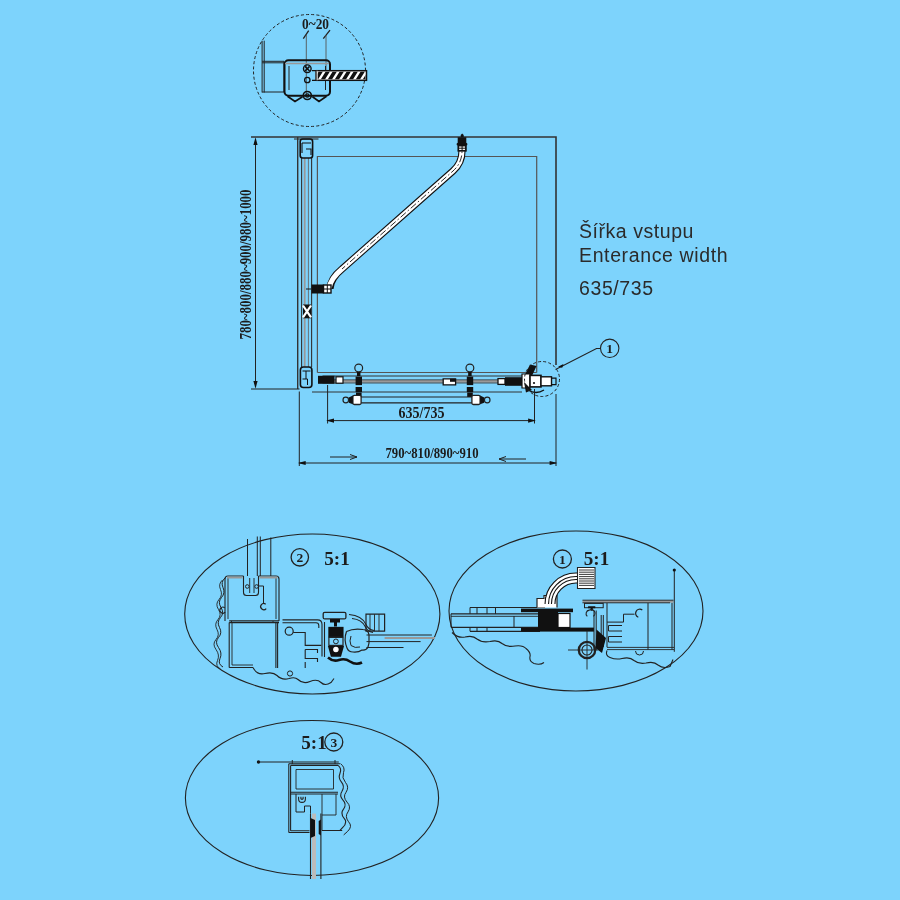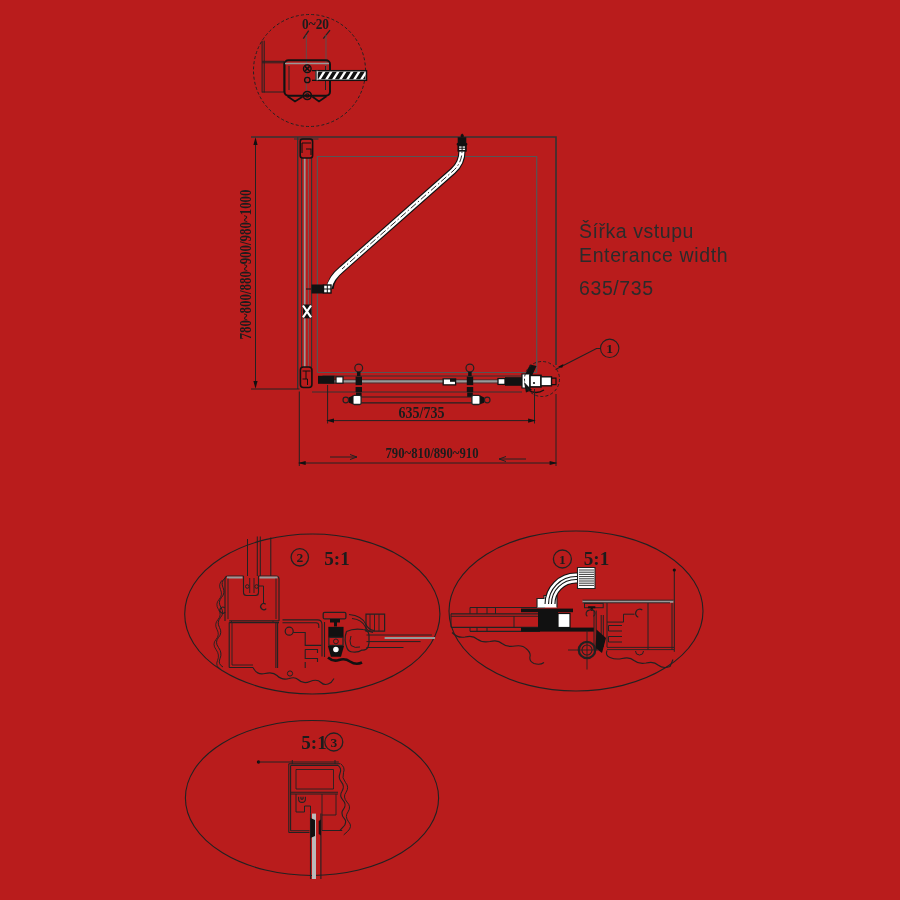--- a/index.html
+++ b/index.html
@@ -1,16 +1,16 @@
 <!DOCTYPE html>
 <html><head>
 <meta charset="utf-8">
 <style>
   html,body{margin:0;padding:0;background:#fff;}
-  #stage{position:relative;width:900px;height:900px;background:#b91c1c;overflow:hidden;will-change:transform;}
+  #stage{position:relative;width:900px;height:900px;background:#7dd3fc;overflow:hidden;will-change:transform;}
   svg{position:absolute;left:0;top:0;}
   .dim{font-family:"Liberation Serif",serif;font-weight:bold;fill:#1c1c1c;}
   .note{font-family:"Liberation Sans",sans-serif;fill:#2b2b2b;}
 </style>
 </head>
 <body>
 <div id="stage">
 <svg width="900" height="900" viewBox="0 0 900 900" fill="none" stroke-linecap="butt">
 
   <g id="detailcircle">

